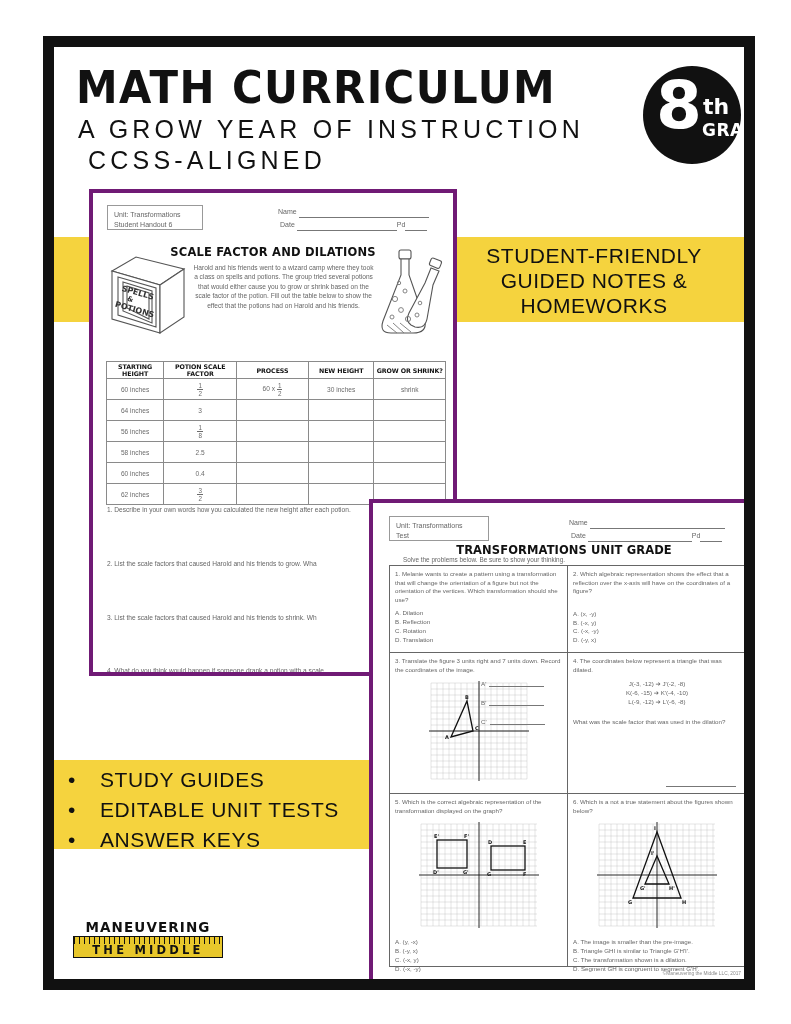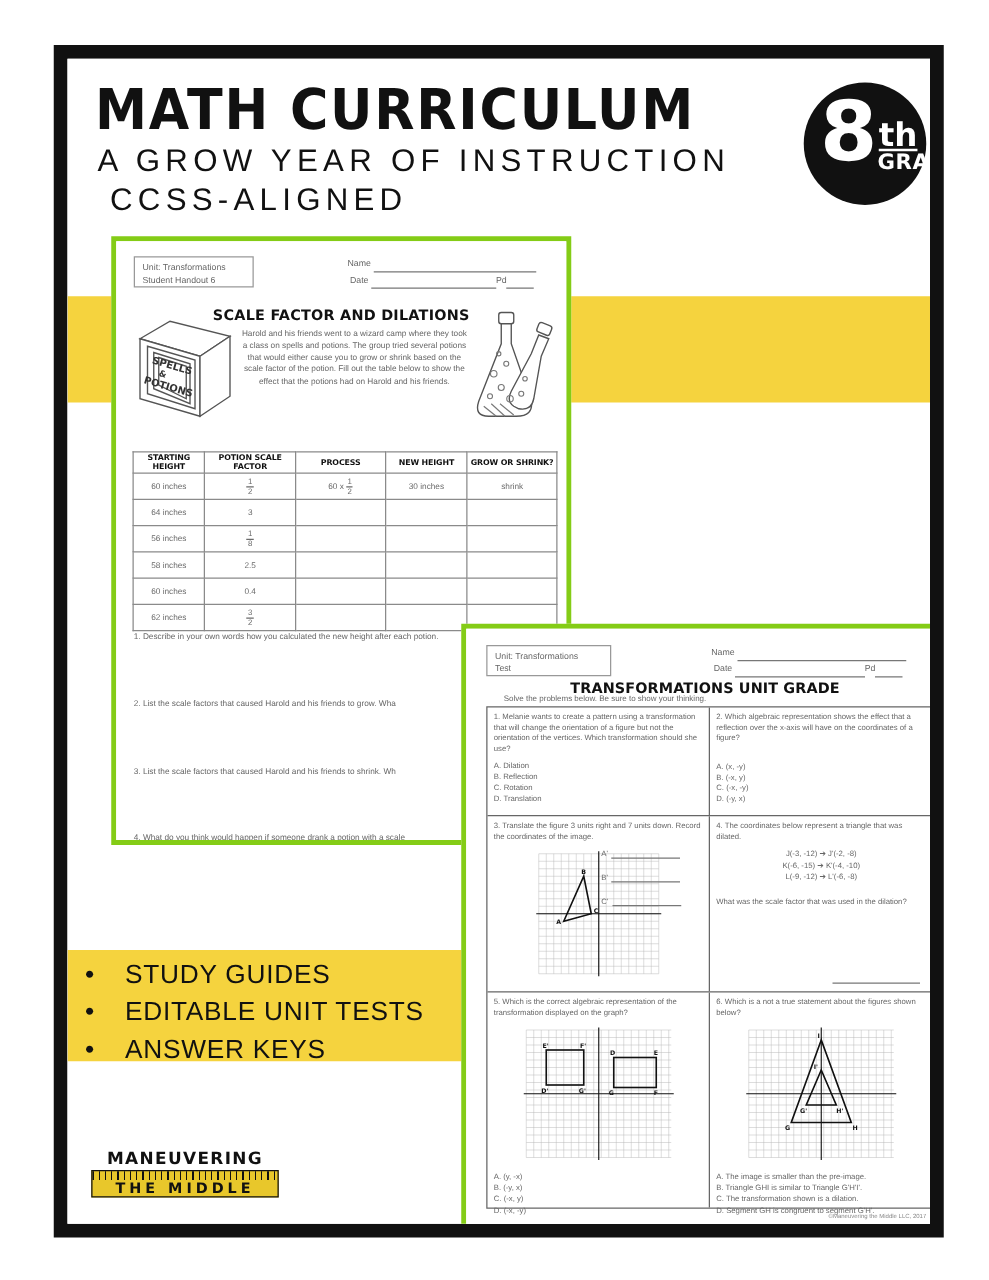--- a/index.html
+++ b/index.html
@@ -18,22 +18,22 @@
          transform:scaleX(0.93);transform-origin:left center;white-space:nowrap;}
   .sub1{position:absolute;left:24px;top:68px;font-size:25px;letter-spacing:4.2px;
         color:#111;font-family:"Liberation Sans", sans-serif;white-space:nowrap;}
   .sub2{position:absolute;left:24px;top:99px;font-size:25px;letter-spacing:4.2px;
         color:#111;font-family:"Liberation Sans", sans-serif;white-space:nowrap;margin-left:10px;}
 
   .badge{position:absolute;left:589px;top:19px;width:98px;height:98px;border-radius:50%;
          background:#111;}
   .badge .num{position:absolute;left:13px;top:7px;font-size:66px;font-weight:700;color:#fff;
               font-family:"DejaVu Sans", sans-serif;line-height:1;}
-  .badge .th{position:absolute;left:60px;top:30px;font-size:26px;font-weight:700;color:#fff;
-             font-family:"DejaVu Sans", sans-serif;text-decoration:underline;line-height:1;}
+  .badge .th{position:absolute;left:60px;top:30px;font-size:22px;font-weight:700;color:#fff;
+             font-family:"DejaVu Sans", sans-serif;line-height:1;}
   .badge .grade{position:absolute;left:59px;top:56px;font-size:17px;font-weight:700;color:#fff;
                 letter-spacing:0.5px;font-family:"DejaVu Sans", sans-serif;line-height:1;}
 
   
   .band{position:absolute;left:0;width:690px;background:#F5D33E;}
   #band1{top:190px;height:85px;}
   #band2{top:713px;height:89px;}
 
   .banner-txt{position:absolute;color:#111;text-align:center;
               font-family:"Liberation Sans", sans-serif;}
@@ -49,21 +49,21 @@
   #logo .lname{font-size:13.5px;font-weight:700;letter-spacing:1.1px;color:#111;
                font-family:"DejaVu Sans", sans-serif;text-align:center;}
   #logo .ruler{margin-top:1px;height:22px;background:#E8C72B;border:1px solid #111;
                position:relative;box-sizing:border-box;}
   #logo .ticks{position:absolute;left:0;top:0;width:100%;height:7px;
                background:repeating-linear-gradient(to right,#111 0 1px,transparent 1px 5px);}
   #logo .lsub{position:absolute;left:0;top:6px;width:100%;text-align:center;font-size:11.5px;
               font-weight:700;letter-spacing:3.2px;color:#111;font-family:"DejaVu Sans", sans-serif;}
 
   
-  .sheet{position:absolute;background:#fff;border:4px solid #84cc16;box-sizing:border-box;
+  .sheet{position:absolute;background:#fff;border:4px solid #701a75;box-sizing:border-box;
          color:#555;font-family:"Liberation Sans", sans-serif;}
   .sheet .pad{position:absolute;left:0;top:0;right:0;bottom:0;overflow:hidden;background:#fff;}
 
   #sheet1{left:35px;top:142px;width:368px;height:487px;}
   #sheet2{left:315px;top:452px;width:390px;height:492px;}
 
   .unitbox{position:absolute;border:1px solid #999;color:#666;font-size:7px;line-height:10px;
            padding:4px 6px;box-sizing:border-box;}
   .namefield{position:absolute;color:#666;font-size:7px;line-height:12px;}
   .rule{display:inline-block;border-bottom:1px solid #777;vertical-align:bottom;height:8px;}
@@ -120,20 +120,25 @@
       <div class="title">MATH CURRICULUM</div>
       <div class="sub1">A GROW YEAR OF INSTRUCTION</div>
       <div class="sub2">CCSS-ALIGNED</div>
 
       <div class="badge">
         <span class="num">8</span>
         <span class="th">th</span>
         <span class="grade">GRADE</span>
       </div>
 
+      <div class="banner-txt" id="bannerA">
+        <div>STUDENT-FRIENDLY</div>
+        <div>GUIDED NOTES &amp;</div>
+        <div>HOMEWORKS</div>
+      </div>
 
       <div id="bulletbox">
         <div>
           <span class="b">•</span><span>STUDY GUIDES</span>
         </div>
         <div>
           <span class="b">•</span><span>EDITABLE UNIT TESTS</span>
         </div>
         <div>
           <span class="b">•</span><span>ANSWER KEYS</span>

